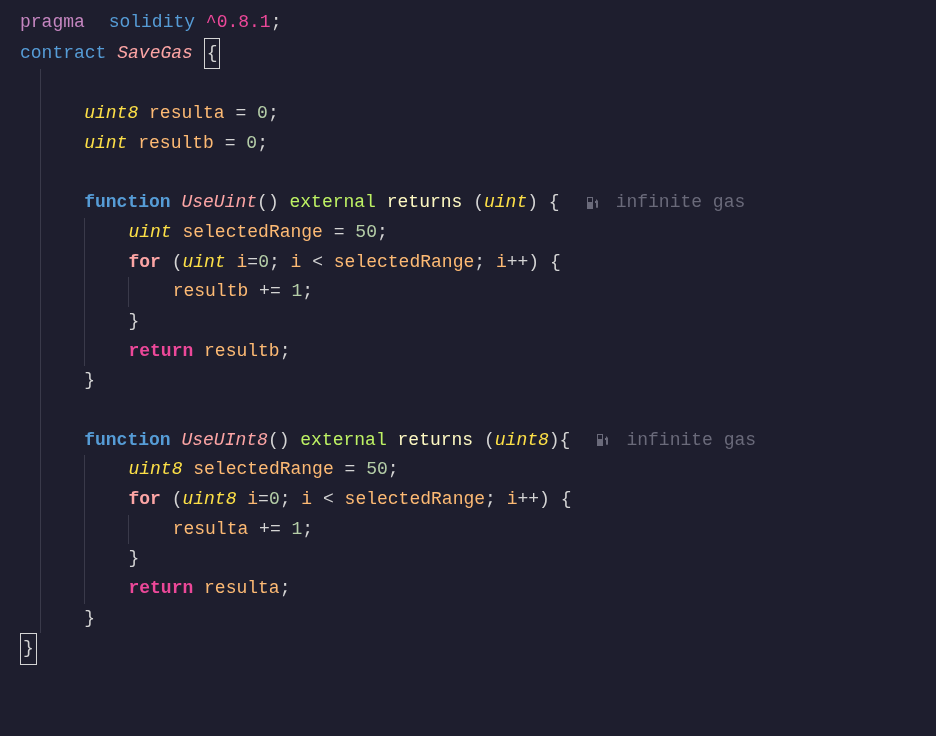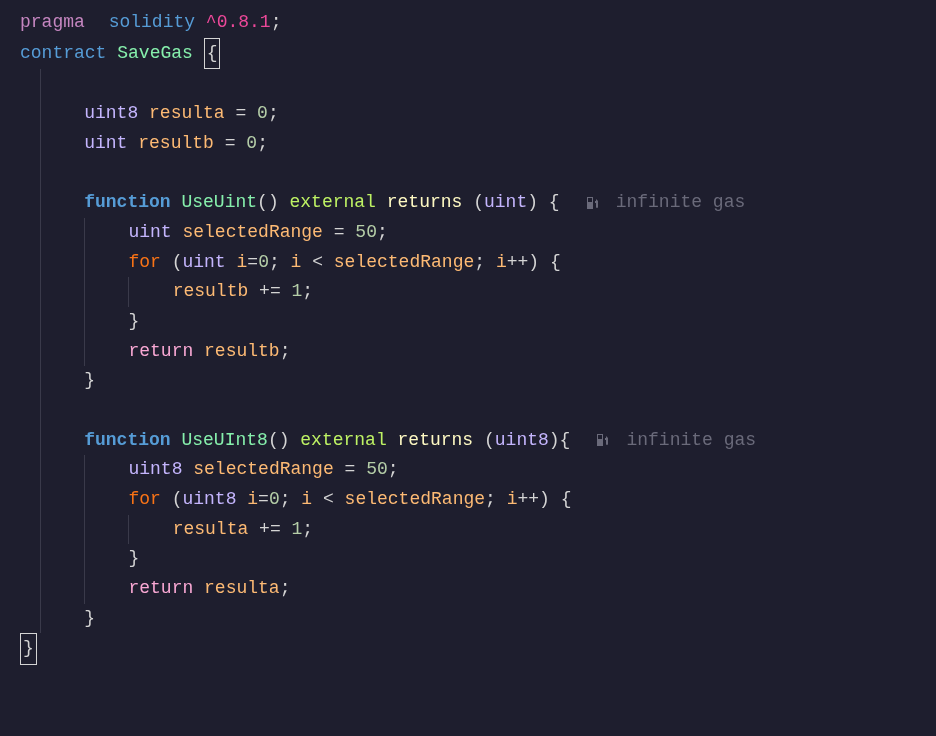--- a/index.html
+++ b/index.html
@@ -22,27 +22,27 @@
     position: relative;
   }
   .guide {
     border-left: 1px solid #3a3a4a;
     padding-left: 0;
   }
   .indent1 { margin-left: 20px; }
   .kw-pragma { color: #c586c0; }
   .kw-solidity { color: #569cd6; margin-left: 13px; }
   .kw-contract { color: #569cd6; }
-  .kw-type { color: #c4b5fd; }
+  .kw-type { color: #fde047; font-style: italic; }
   .kw-func { color: #569cd6; font-weight: bold; }
   .kw-external { color: #bef264; }
   .kw-returns { color: #fef9c3; }
-  .kw-for { color: #f97316; }
-  .kw-return { color: #f9a8d4; }
-  .fn-name { color: #86efac; }
+  .kw-for { color: #fca5a5; font-weight: bold; }
+  .kw-return { color: #ec4899; font-weight: bold; }
+  .fn-name { color: #fca5a5; font-style: italic; }
   .var { color: #fdba74; }
   .num { color: #b5cea8; }
   .punct { color: #d4d4d4; }
   .op { color: #d4d4d4; }
   .version { color: #ec4899; }
   .cursor-box {
     border: 1px solid #d4d4d4;
     padding: 0 2px;
   }
 

